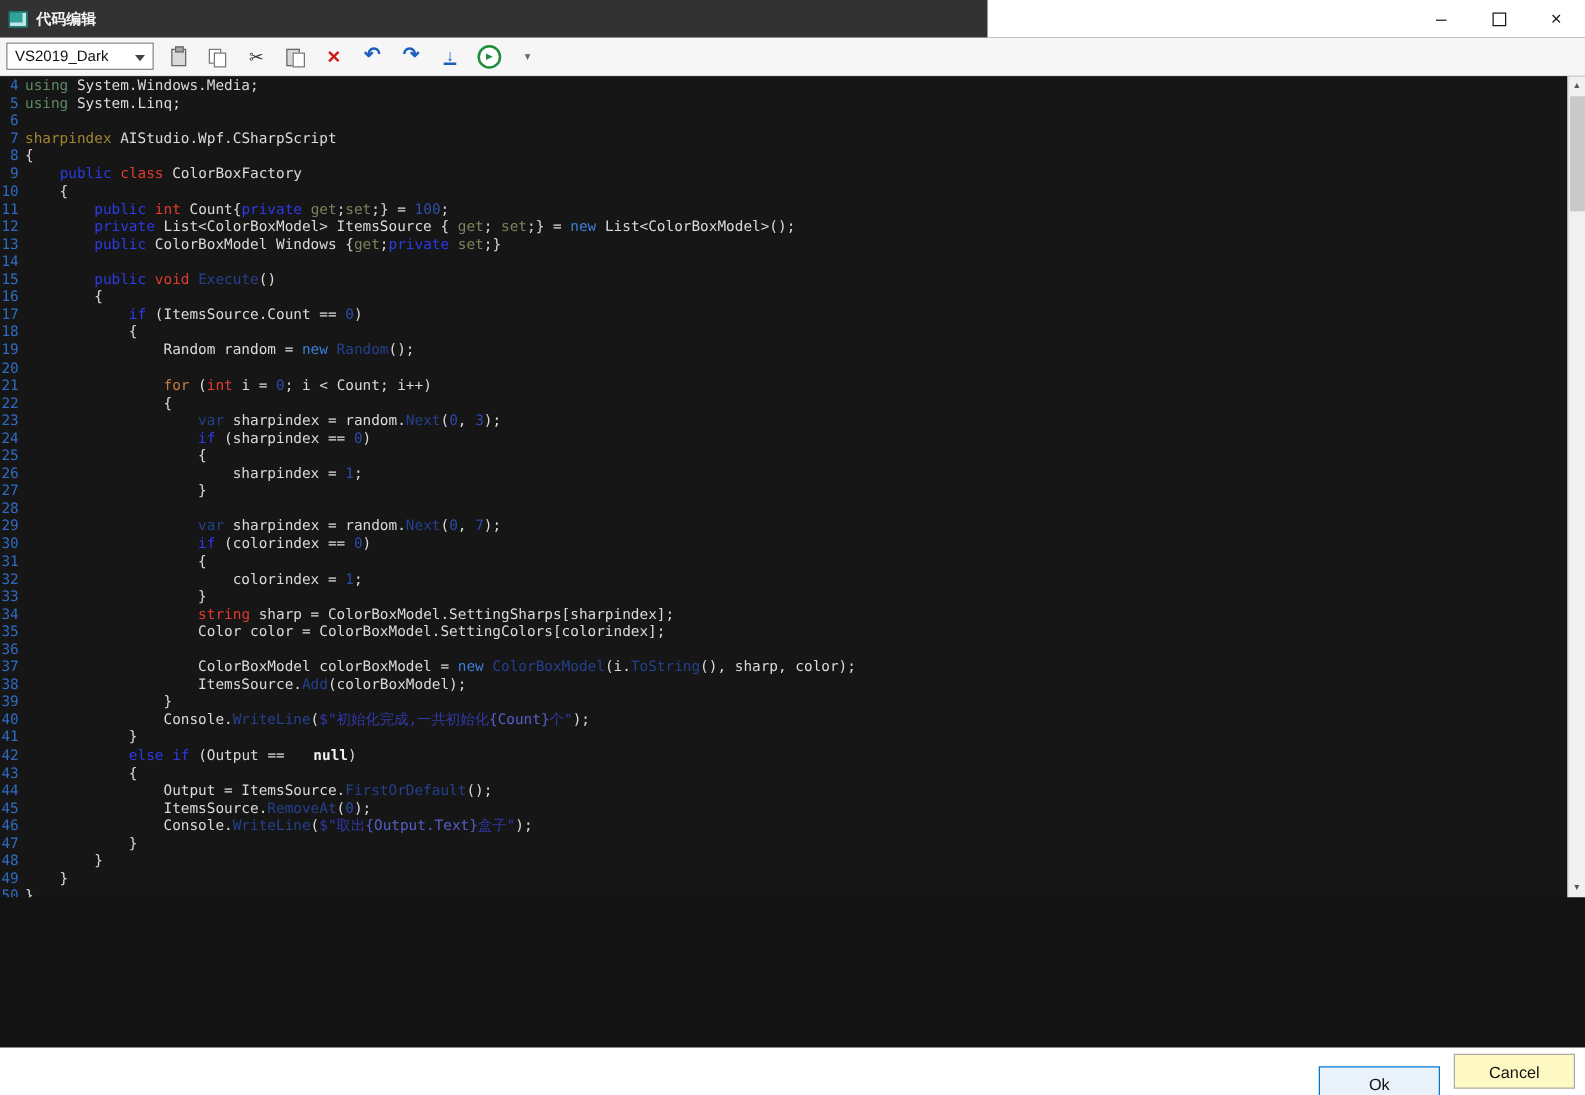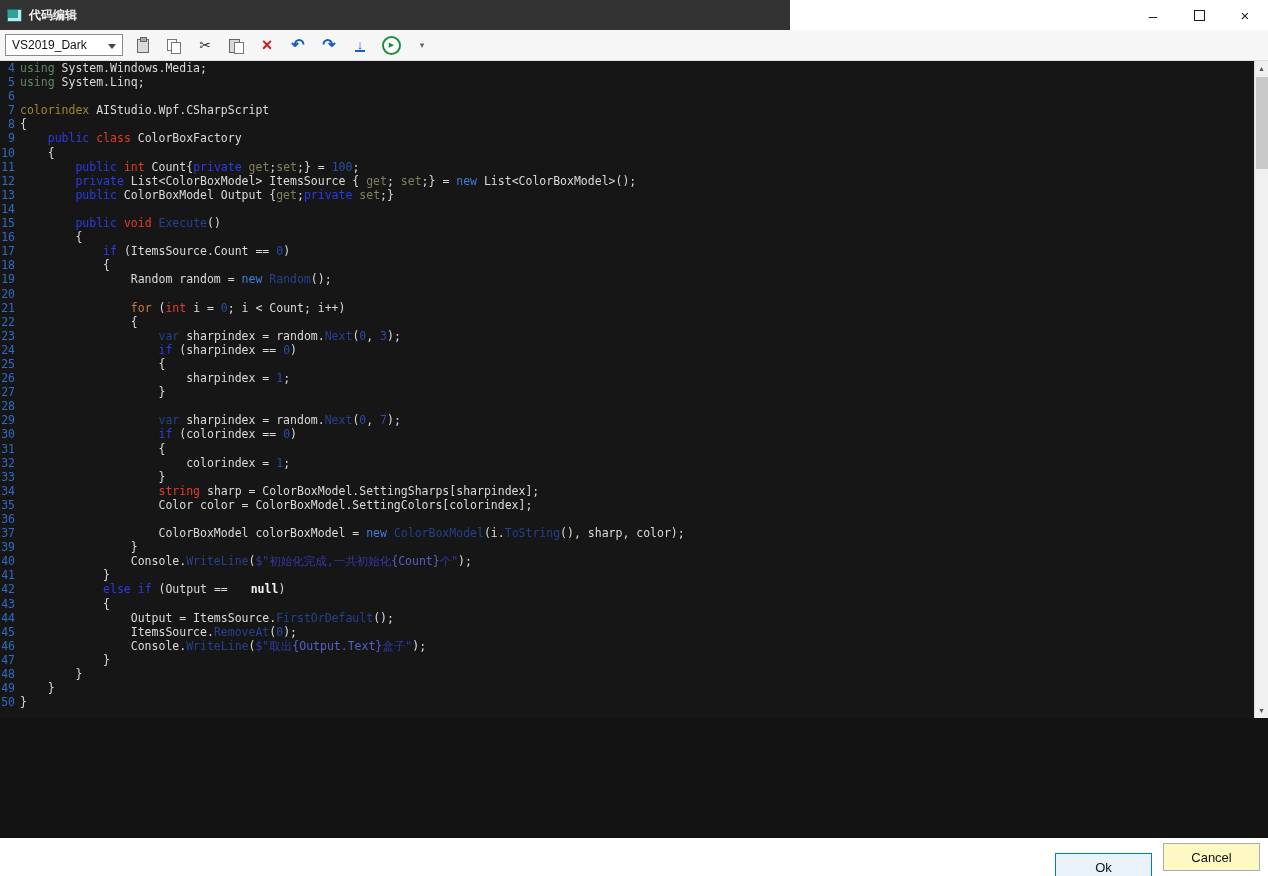--- a/index.html
+++ b/index.html
@@ -153,21 +153,21 @@
         <div class="line">
           <span class="ln">5</span>
           <span class="code"><span class="tk-u">using</span><span class="tk-d"> System.Linq;</span></span>
         </div>
         <div class="line">
           <span class="ln">6</span>
           <span class="code"></span>
         </div>
         <div class="line">
           <span class="ln">7</span>
-          <span class="code"><span class="tk-n">colorindex</span><span class="tk-d"> AIStudio.Wpf.CSharpScript</span></span>
+          <span class="code"><span class="tk-n">sharpindex</span><span class="tk-d"> AIStudio.Wpf.CSharpScript</span></span>
         </div>
         <div class="line">
           <span class="ln">8</span>
           <span class="code"><span class="tk-d">{</span></span>
         </div>
         <div class="line">
           <span class="ln">9</span>
           <span class="code"><span class="tk-d">    </span><span class="tk-k">public</span><span class="tk-d"> </span><span class="tk-t">class</span><span class="tk-d"> ColorBoxFactory</span></span>
         </div>
         <div class="line">
@@ -177,21 +177,21 @@
         <div class="line">
           <span class="ln">11</span>
           <span class="code"><span class="tk-d">        </span><span class="tk-k">public</span><span class="tk-d"> </span><span class="tk-t">int</span><span class="tk-d"> Count{</span><span class="tk-k">private</span><span class="tk-d"> </span><span class="tk-g">get</span><span class="tk-d">;</span><span class="tk-g">set</span><span class="tk-d">;} = </span><span class="tk-num">100</span><span class="tk-d">;</span></span>
         </div>
         <div class="line">
           <span class="ln">12</span>
           <span class="code"><span class="tk-d">        </span><span class="tk-k">private</span><span class="tk-d"> List&lt;ColorBoxModel&gt; ItemsSource { </span><span class="tk-g">get</span><span class="tk-d">; </span><span class="tk-g">set</span><span class="tk-d">;} = </span><span class="tk-kn">new</span><span class="tk-d"> List&lt;ColorBoxModel&gt;();</span></span>
         </div>
         <div class="line">
           <span class="ln">13</span>
-          <span class="code"><span class="tk-d">        </span><span class="tk-k">public</span><span class="tk-d"> ColorBoxModel Output {</span><span class="tk-g">get</span><span class="tk-d">;</span><span class="tk-k">private</span><span class="tk-d"> </span><span class="tk-g">set</span><span class="tk-d">;}</span></span>
+          <span class="code"><span class="tk-d">        </span><span class="tk-k">public</span><span class="tk-d"> ColorBoxModel Windows {</span><span class="tk-g">get</span><span class="tk-d">;</span><span class="tk-k">private</span><span class="tk-d"> </span><span class="tk-g">set</span><span class="tk-d">;}</span></span>
         </div>
         <div class="line">
           <span class="ln">14</span>
           <span class="code"></span>
         </div>
         <div class="line">
           <span class="ln">15</span>
           <span class="code"><span class="tk-d">        </span><span class="tk-k">public</span><span class="tk-d"> </span><span class="tk-t">void</span><span class="tk-d"> </span><span class="tk-m">Execute</span><span class="tk-d">()</span></span>
         </div>
         <div class="line">
@@ -274,20 +274,24 @@
           <span class="ln">35</span>
           <span class="code"><span class="tk-d">                    Color color = ColorBoxModel.SettingColors[colorindex];</span></span>
         </div>
         <div class="line">
           <span class="ln">36</span>
           <span class="code"></span>
         </div>
         <div class="line">
           <span class="ln">37</span>
           <span class="code"><span class="tk-d">                    ColorBoxModel colorBoxModel = </span><span class="tk-kn">new</span><span class="tk-d"> </span><span class="tk-m">ColorBoxModel</span><span class="tk-d">(i.</span><span class="tk-m">ToString</span><span class="tk-d">(), sharp, color);</span></span>
+        </div>
+        <div class="line">
+          <span class="ln">38</span>
+          <span class="code"><span class="tk-d">                    ItemsSource.</span><span class="tk-m">Add</span><span class="tk-d">(colorBoxModel);</span></span>
         </div>
         <div class="line">
           <span class="ln">39</span>
           <span class="code"><span class="tk-d">                }</span></span>
         </div>
         <div class="line">
           <span class="ln">40</span>
           <span class="code"><span class="tk-d">                Console.</span><span class="tk-m">WriteLine</span><span class="tk-d">(</span><span class="tk-s">$"初始化完成,一共初始化</span><span class="tk-si">{Count}</span><span class="tk-s">个"</span><span class="tk-d">);</span></span>
         </div>
         <div class="line">

